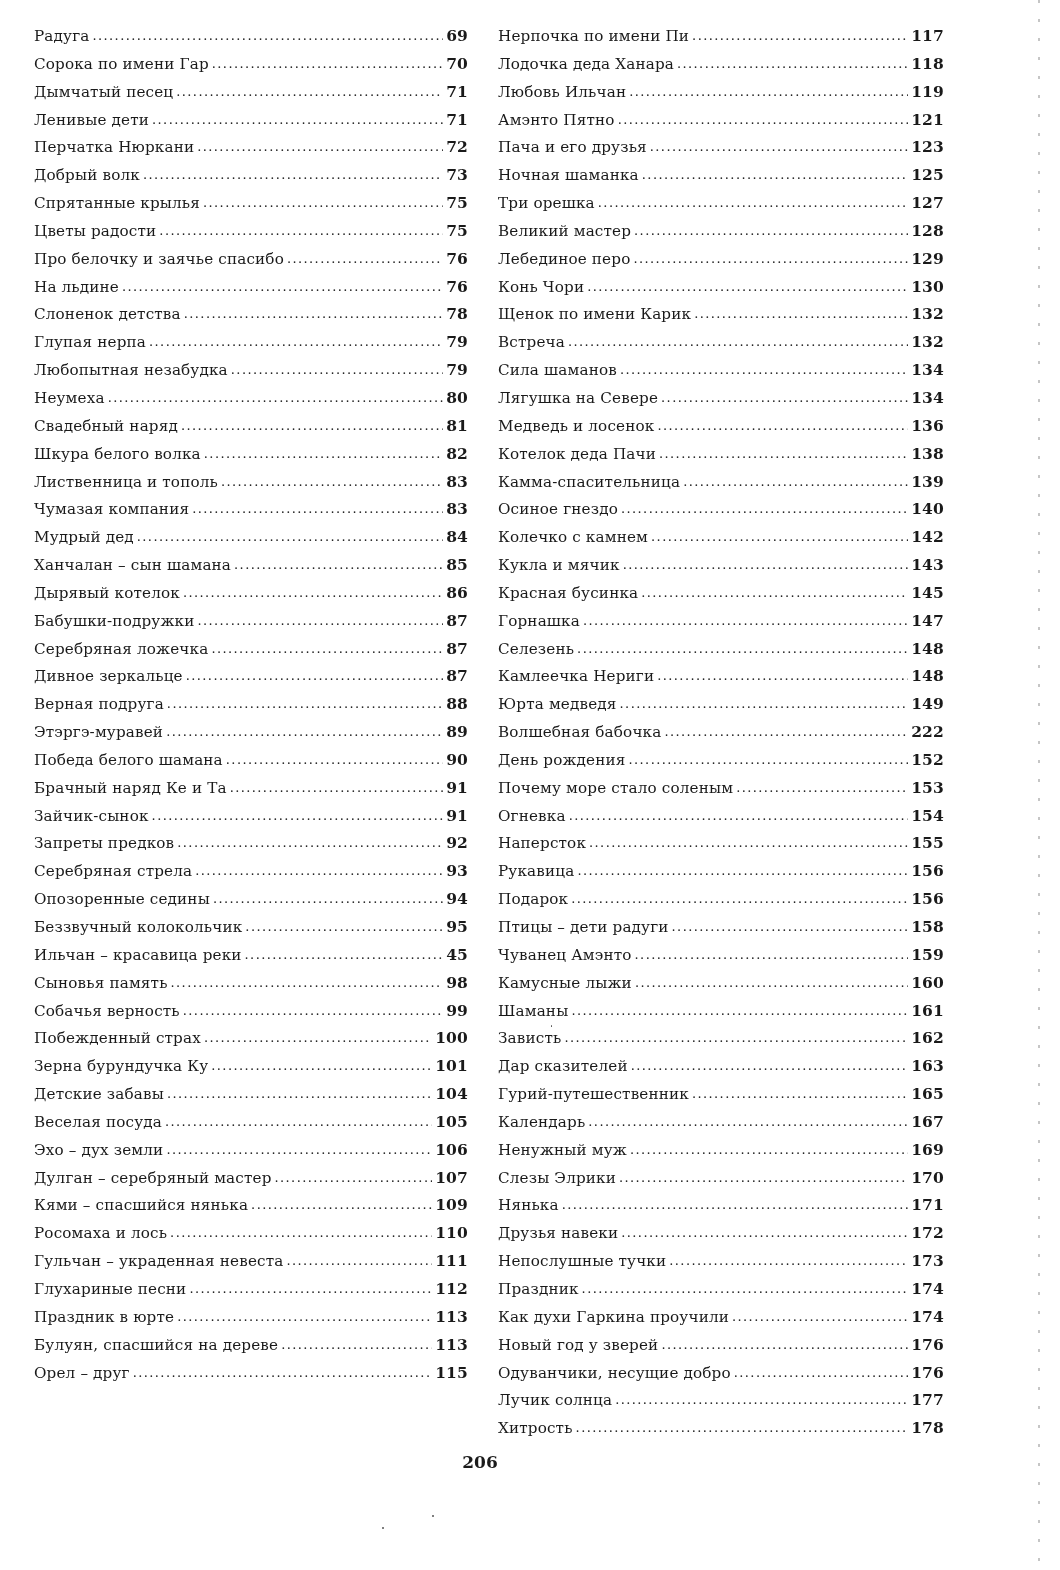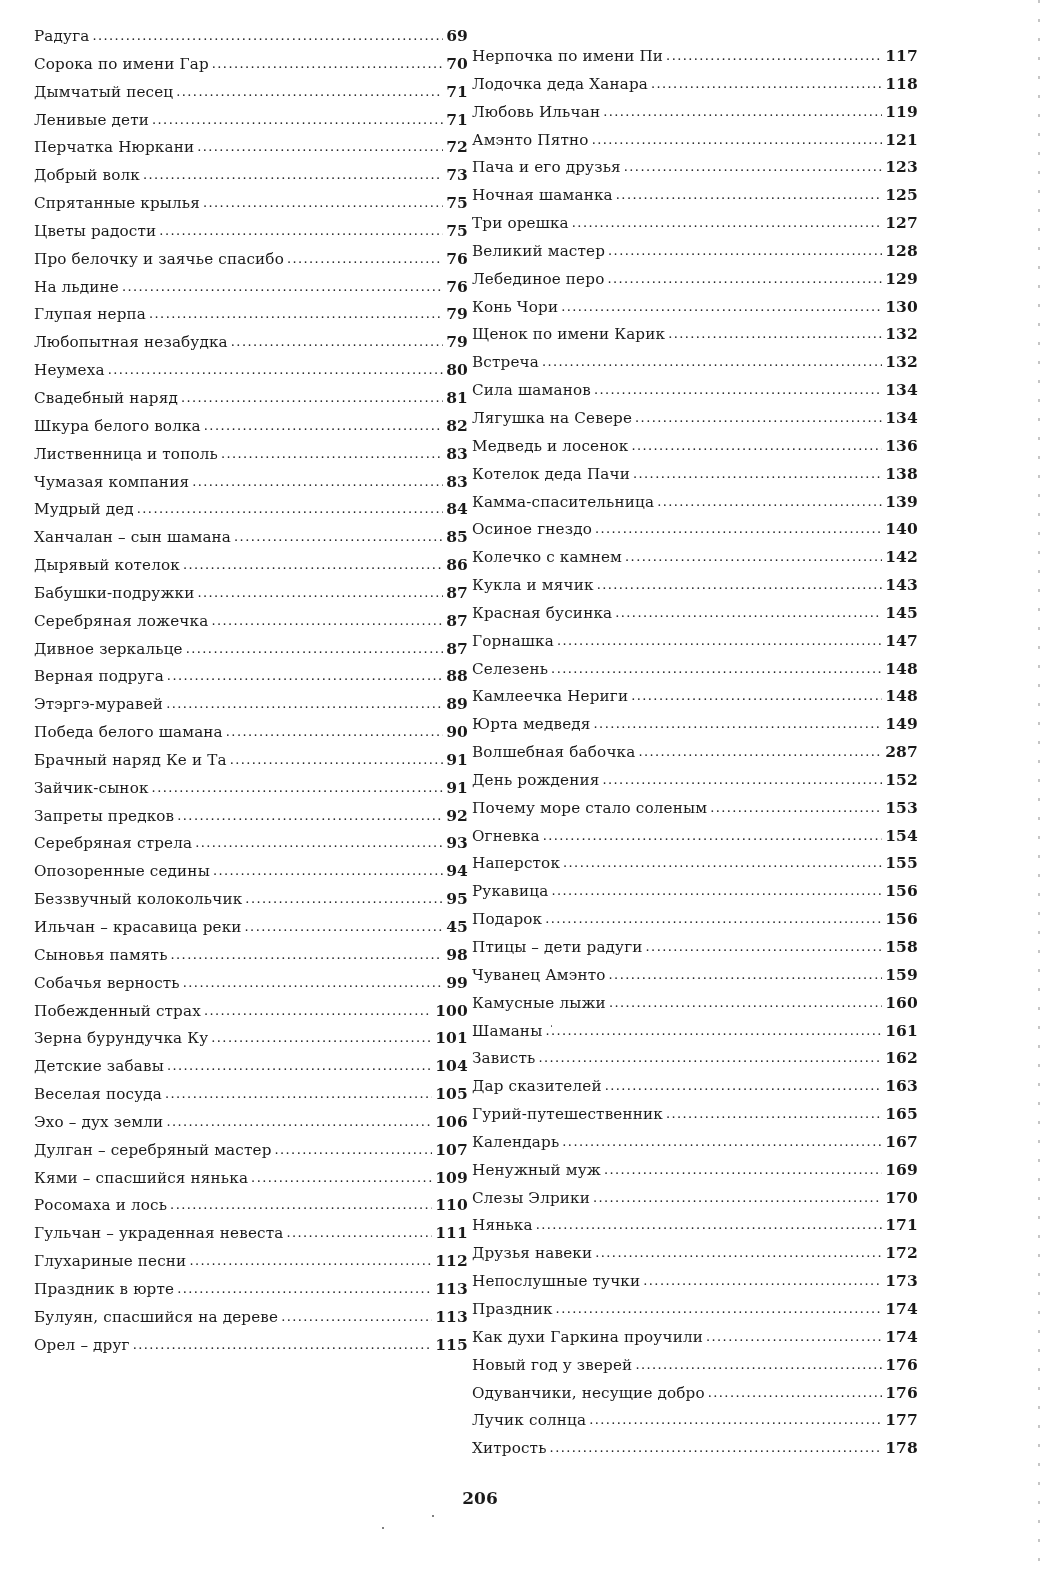--- a/index.html
+++ b/index.html
@@ -23,23 +23,22 @@
     }
     .toc-column {
       position: absolute;
       top: 22px;
     }
     .toc-column.left {
       left: 34px;
       width: 434px;
     }
     .toc-column.right {
-      left: 472px;
+      left: 498px;
       width: 446px;
-      margin-top: 20px;
     }
     .toc-entry {
       display: flex;
       align-items: baseline;
       height: 27.85px;
       font-size: 15.2px;
       line-height: 27.85px;
       white-space: nowrap;
       letter-spacing: 0.15px;
     }
@@ -62,21 +61,21 @@
     .toc-page {
       flex: 0 0 auto;
       padding-left: 3px;
       font-weight: bold;
       font-size: 15.5px;
       font-family: "DejaVu Serif", "Liberation Serif", serif;
       text-align: right;
     }
     .page-number {
       position: absolute;
-      top: 1488px;
+      top: 1452px;
       left: 0;
       width: 960px;
       text-align: center;
       font-size: 17px;
       font-weight: bold;
     }
     .scan-edge {
       position: absolute;
       left: 1038px;
       top: 0;
@@ -147,20 +146,25 @@
         <span class="toc-title">Про белочку и заячье спасибо</span>
         <span class="toc-leader"></span>
         <span class="toc-page">76</span>
       </div>
       <div class="toc-entry">
         <span class="toc-title">На льдине</span>
         <span class="toc-leader"></span>
         <span class="toc-page">76</span>
       </div>
       <div class="toc-entry">
+        <span class="toc-title">Слоненок детства</span>
+        <span class="toc-leader"></span>
+        <span class="toc-page">78</span>
+      </div>
+      <div class="toc-entry">
         <span class="toc-title">Глупая нерпа</span>
         <span class="toc-leader"></span>
         <span class="toc-page">79</span>
       </div>
       <div class="toc-entry">
         <span class="toc-title">Любопытная незабудка</span>
         <span class="toc-leader"></span>
         <span class="toc-page">79</span>
       </div>
       <div class="toc-entry">
@@ -466,21 +470,21 @@
         <span class="toc-page">148</span>
       </div>
       <div class="toc-entry">
         <span class="toc-title">Юрта медведя</span>
         <span class="toc-leader"></span>
         <span class="toc-page">149</span>
       </div>
       <div class="toc-entry">
         <span class="toc-title">Волшебная бабочка</span>
         <span class="toc-leader"></span>
-        <span class="toc-page">287</span>
+        <span class="toc-page">222</span>
       </div>
       <div class="toc-entry">
         <span class="toc-title">День рождения</span>
         <span class="toc-leader"></span>
         <span class="toc-page">152</span>
       </div>
       <div class="toc-entry">
         <span class="toc-title">Почему море стало соленым</span>
         <span class="toc-leader"></span>
         <span class="toc-page">153</span>

